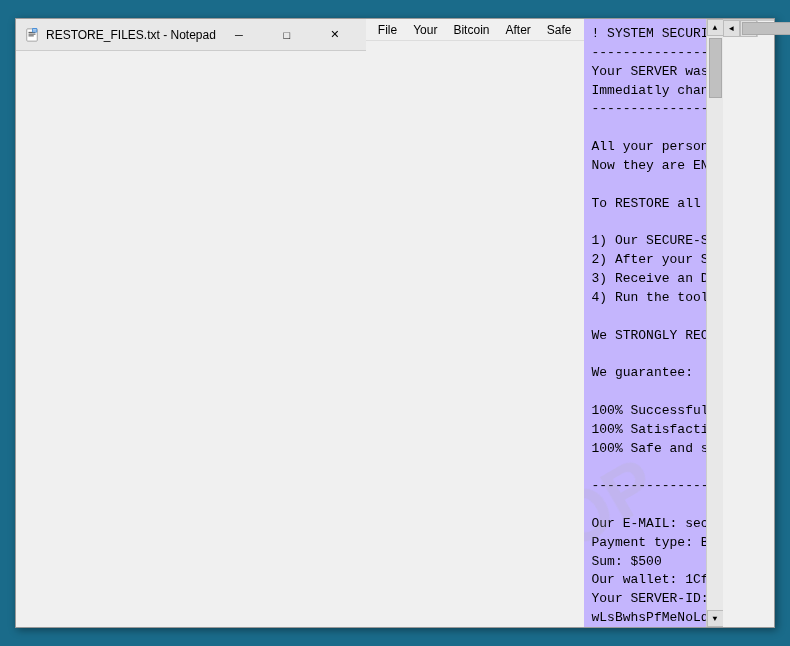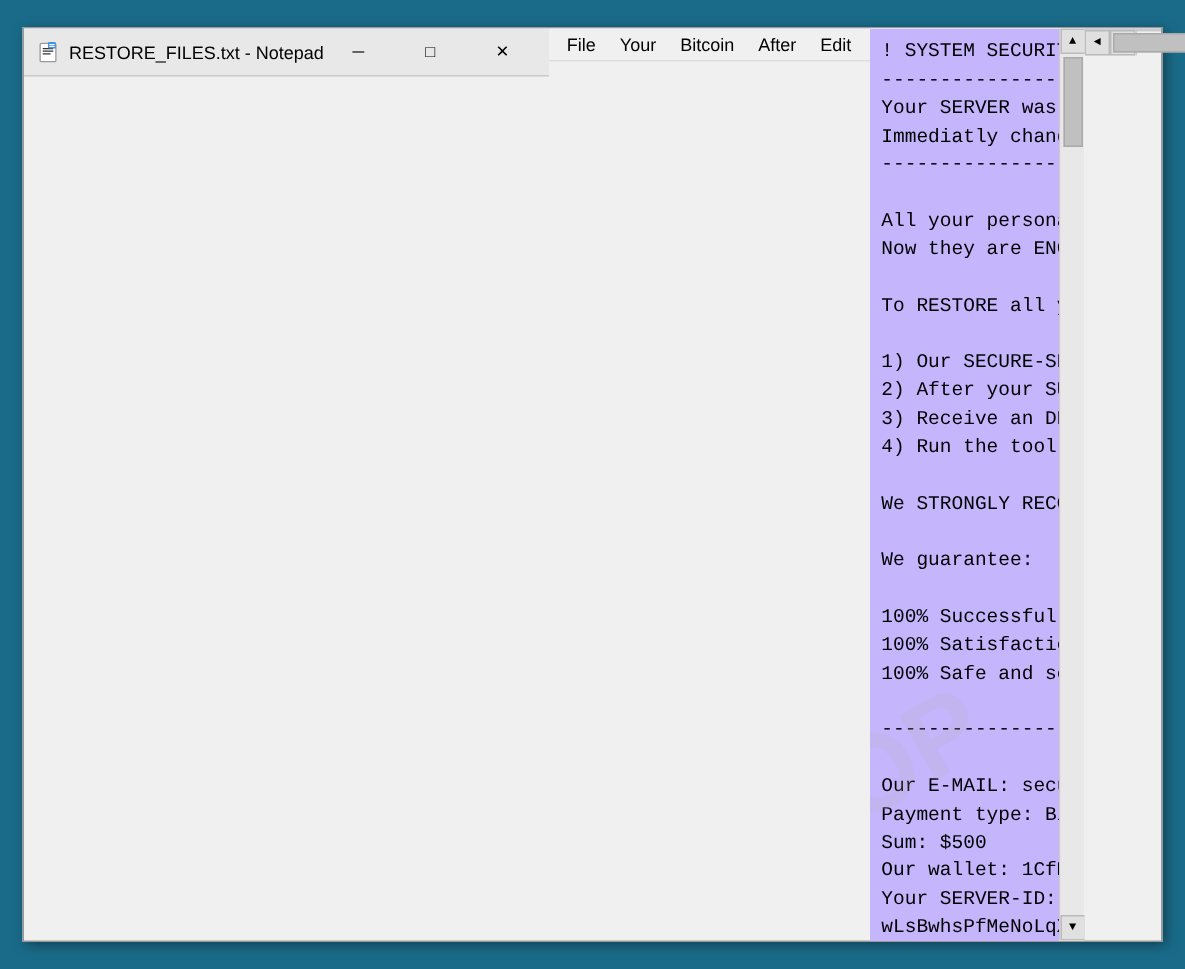--- a/index.html
+++ b/index.html
@@ -234,21 +234,21 @@
       <button class="win-btn">□</button>
       <button class="win-btn close">✕</button>
     </div>
   </div>
 
   <div class="menu-bar">
     <span class="menu-item">File</span>
     <span class="menu-item">Your</span>
     <span class="menu-item">Bitcoin</span>
     <span class="menu-item">After</span>
-    <span class="menu-item">Edit</span>
+    <span class="menu-item">Safe</span>
   </div>
 
   <div class="content-area">
     <div class="text-content">! SYSTEM SECURITY ALERT !
 --------------------------------------------------------------------------------
 Your SERVER was tried to be attacked by an outsider.
 Immediatly change your password, use a minimum of 8 characters in length.
 --------------------------------------------------------------------------------
 
 All your personal files was encrypted with RSA public key (1024 bit) to SAVE them from a third pa

